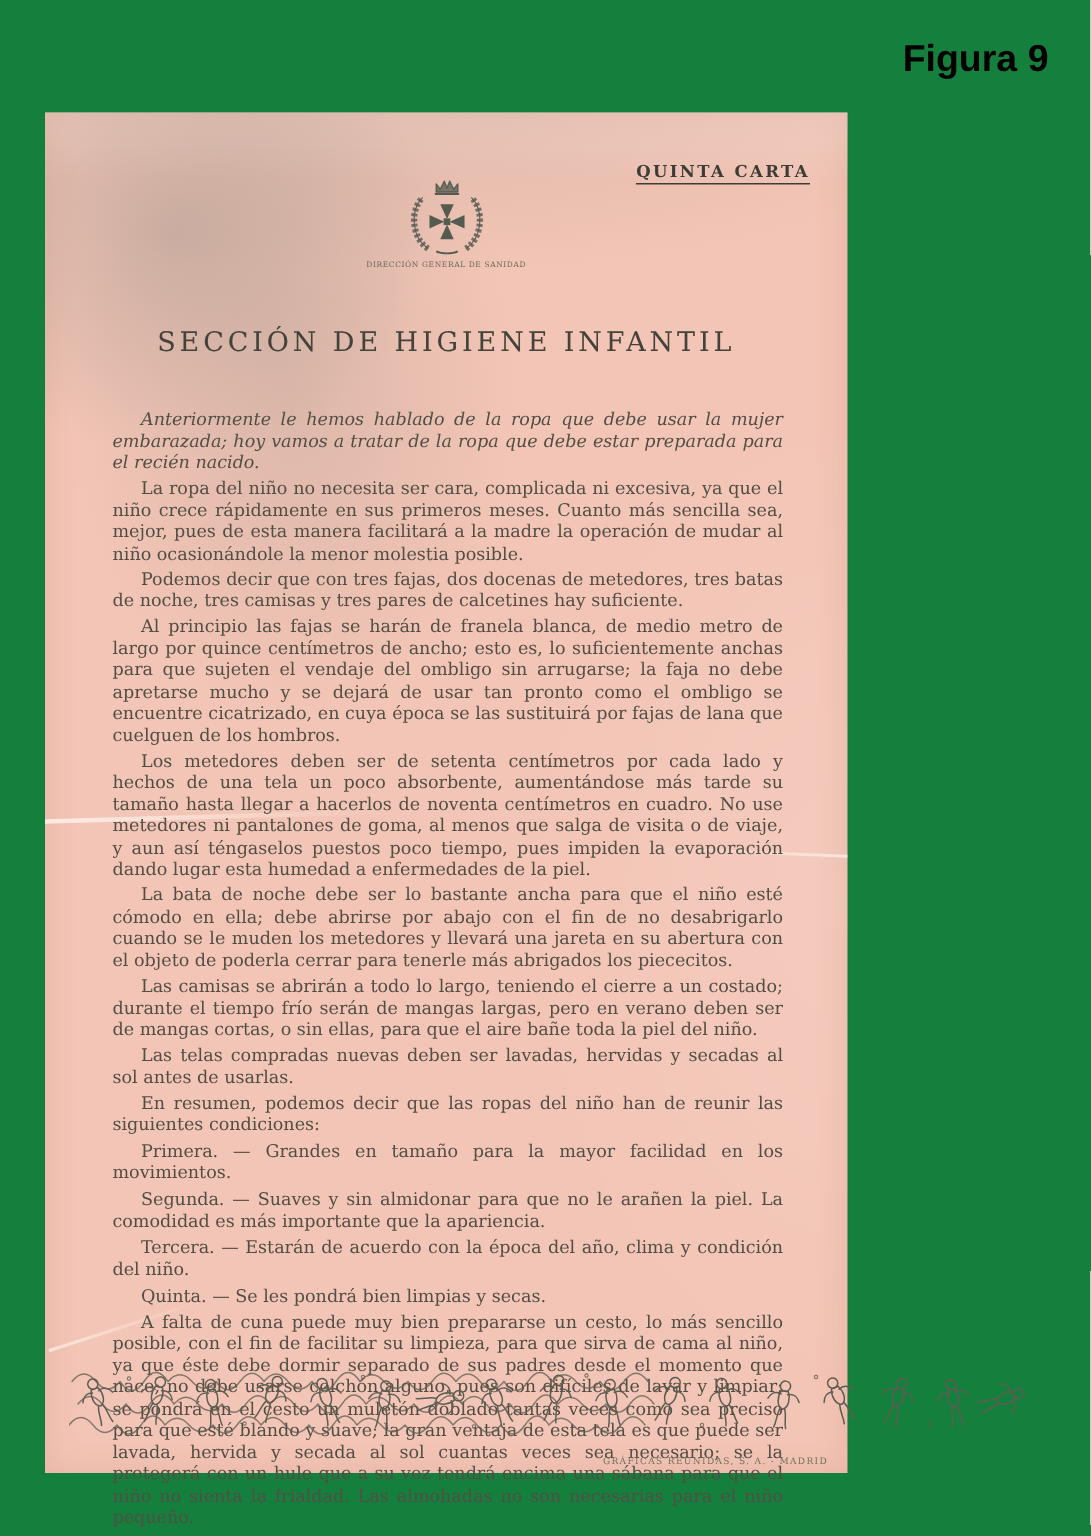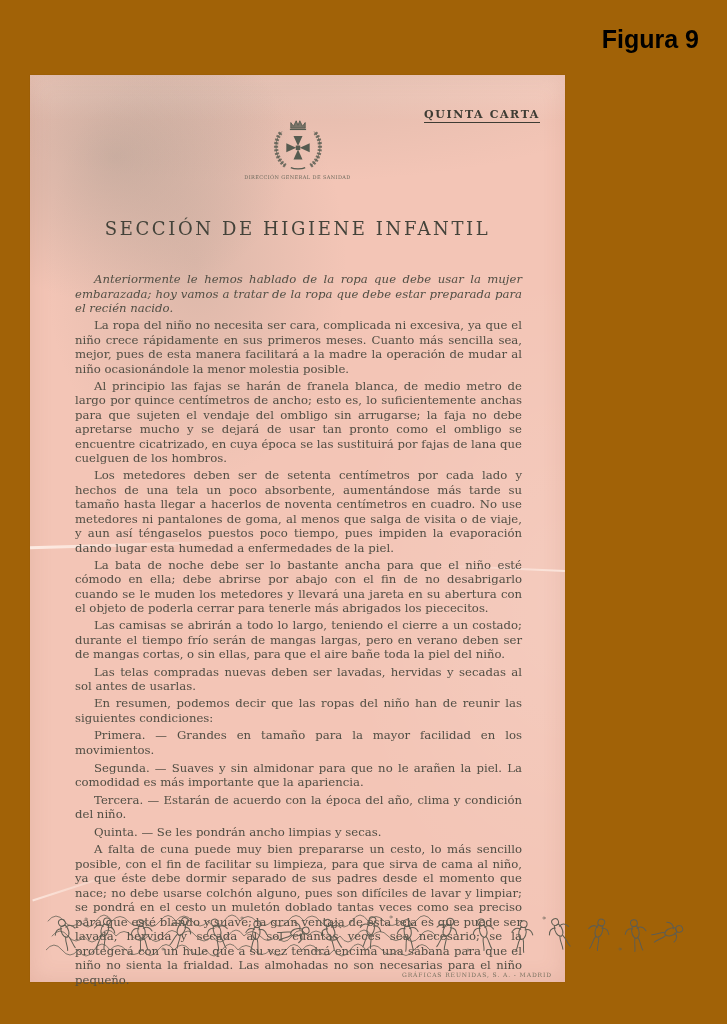--- a/index.html
+++ b/index.html
@@ -1,17 +1,17 @@
 <!DOCTYPE html>
 <html><head>
 <meta charset="utf-8">
 <style>
   html,body{margin:0;padding:0;background:#ffffff;}
   .page{
-    position:relative;width:727px;height:1024px;background:#a16207;
+    position:relative;width:727px;height:1024px;background:#15803d;
     overflow:hidden;font-family:"DejaVu Serif",serif;
   }
   .figure-label{
     position:absolute;top:25px;right:28px;
     font-family:"Liberation Sans",sans-serif;font-weight:bold;
     font-size:25px;color:#000;
   }
   
   .paper{
     position:absolute;left:30px;top:75px;width:535px;height:907px;
@@ -109,30 +109,31 @@
         </g>
       </svg>
       <div class="emblem-caption">DIRECCIÓN GENERAL DE SANIDAD</div>
     </div>
 
     <h1 class="doc-title">SECCIÓN DE HIGIENE INFANTIL</h1>
 
     <div class="doc-body">
       <p>Anteriormente le hemos hablado de la ropa que debe usar la mujer embarazada; hoy vamos a tratar de la ropa que debe estar preparada para el recién nacido.</p>
       <p>La ropa del niño no necesita ser cara, complicada ni excesiva, ya que el niño crece rápidamente en sus primeros meses. Cuanto más sencilla sea, mejor, pues de esta manera facilitará a la madre la operación de mudar al niño ocasionándole la menor molestia posible.</p>
+      <p>Podemos decir que con tres fajas, dos docenas de metedores, tres batas de noche, tres camisas y tres pares de calcetines hay suficiente.</p>
       <p>Al principio las fajas se harán de franela blanca, de medio metro de largo por quince centímetros de ancho; esto es, lo suficientemente anchas para que sujeten el vendaje del ombligo sin arrugarse; la faja no debe apretarse mucho y se dejará de usar tan pronto como el ombligo se encuentre cicatrizado, en cuya época se las sustituirá por fajas de lana que cuelguen de los hombros.</p>
       <p>Los metedores deben ser de setenta centímetros por cada lado y hechos de una tela un poco absorbente, aumentándose más tarde su tamaño hasta llegar a hacerlos de noventa centímetros en cuadro. No use metedores ni pantalones de goma, al menos que salga de visita o de viaje, y aun así téngaselos puestos poco tiempo, pues impiden la evaporación dando lugar esta humedad a enfermedades de la piel.</p>
       <p>La bata de noche debe ser lo bastante ancha para que el niño esté cómodo en ella; debe abrirse por abajo con el fin de no desabrigarlo cuando se le muden los metedores y llevará una jareta en su abertura con el objeto de poderla cerrar para tenerle más abrigados los piececitos.</p>
       <p>Las camisas se abrirán a todo lo largo, teniendo el cierre a un costado; durante el tiempo frío serán de mangas largas, pero en verano deben ser de mangas cortas, o sin ellas, para que el aire bañe toda la piel del niño.</p>
       <p>Las telas compradas nuevas deben ser lavadas, hervidas y secadas al sol antes de usarlas.</p>
       <p>En resumen, podemos decir que las ropas del niño han de reunir las siguientes condiciones:</p>
       <p class="cond">Primera. — Grandes en tamaño para la mayor facilidad en los movimientos.</p>
       <p class="cond">Segunda. — Suaves y sin almidonar para que no le arañen la piel. La comodidad es más importante que la apariencia.</p>
       <p class="cond">Tercera. — Estarán de acuerdo con la época del año, clima y condición del niño.</p>
-      <p class="cond">Quinta. — Se les pondrán ancho limpias y secas.</p>
+      <p class="cond">Quinta. — Se les pondrá bien limpias y secas.</p>
       <p>A falta de cuna puede muy bien prepararse un cesto, lo más sencillo posible, con el fin de facilitar su limpieza, para que sirva de cama al niño, ya que éste debe dormir separado de sus padres desde el momento que nace; no debe usarse colchón alguno, pues son difíciles de lavar y limpiar; se pondrá en el cesto un muletón doblado tantas veces como sea preciso para que esté blando y suave; la gran ventaja de esta tela es que puede ser lavada, hervida y secada al sol cuantas veces sea necesario; se la protegerá con un hule que a su vez tendrá encima una sábana para que el niño no sienta la frialdad. Las almohadas no son necesarias para el niño pequeño.</p>
     </div>
 
     <svg class="frieze" viewBox="0 0 645 62" preserveAspectRatio="none">
       <defs>
         <g id="putto">
           <circle cx="0" cy="-12" r="3.4"></circle>
           <path d="M-2.4,-8.6 C-4.5,-4 -4,2 0,3.5 C4,2 4.5,-4 2.4,-8.6 Z"></path>
           <path d="M-2.2,-6.5 C-6,-8 -9,-6 -10.5,-2.5"></path>
           <path d="M2.2,-6.5 C6,-8 9,-6 10.5,-2.5"></path>

